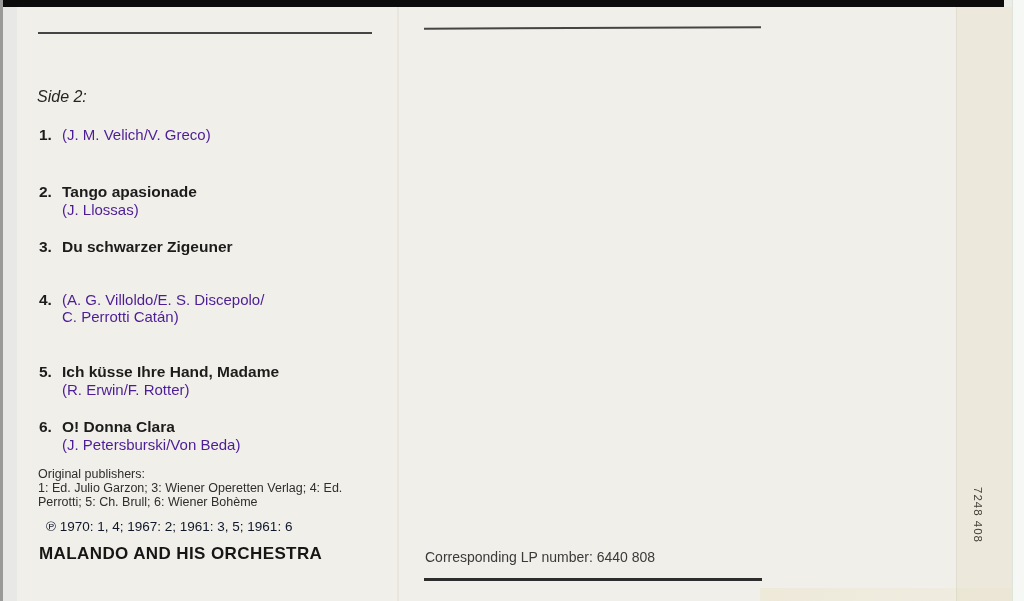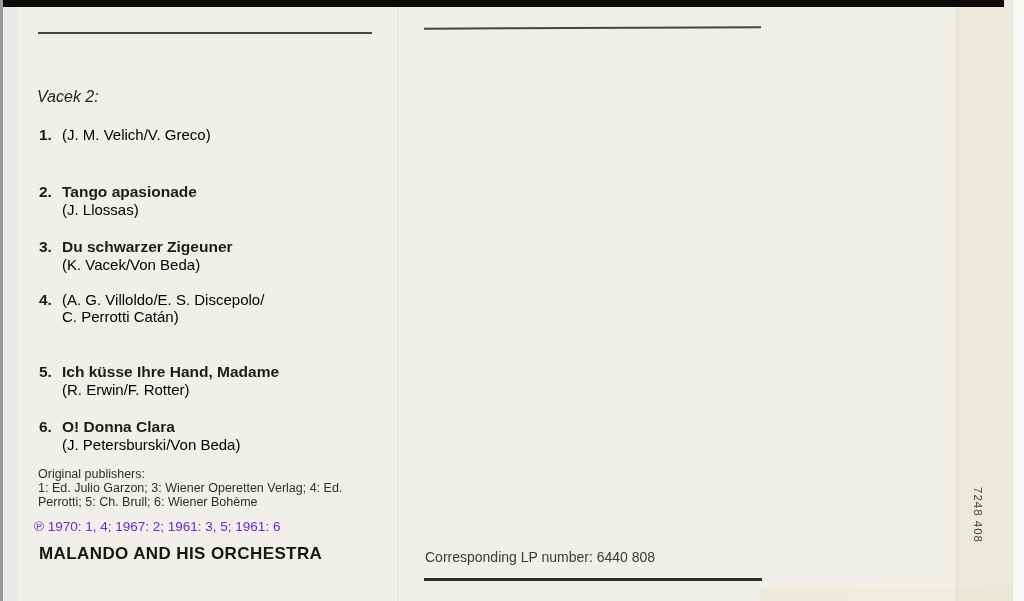--- a/index.html
+++ b/index.html
@@ -25,27 +25,27 @@
   .rule{position:absolute;background:#454545;}
   .rule-left-top{left:38px;top:32px;width:334px;height:2px;}
   .rule-right-top{left:424px;top:27px;width:337px;height:2px;transform:rotate(-0.25deg);}
   .rule-right-bottom{left:424px;top:578px;width:338px;height:3px;background:#2d2d2d;}
 
   
   .side-label{position:absolute;left:37px;top:88px;font-style:italic;font-size:16px;color:#242424;}
   .track{position:absolute;left:39px;display:flex;}
   .tnum{width:23px;font-weight:bold;font-size:15.5px;line-height:18px;color:#1c1c1c;flex:none;}
   .ttitle{font-weight:bold;font-size:15.5px;line-height:18px;color:#1c1c1c;white-space:nowrap;}
-  .tcredit{font-size:15px;line-height:17px;color:#000000;white-space:nowrap;}
+  .tcredit{font-size:15px;line-height:17px;color:#4c1d95;white-space:nowrap;}
   .t1{top:126px;} .t2{top:183px;} .t3{top:238px;} .t4{top:291px;} .t5{top:363px;} .t6{top:418px;}
 
   .pub-heading{position:absolute;left:38px;top:467px;font-size:12.5px;line-height:14px;color:#2e2e2e;}
   .pub-line1{position:absolute;left:38px;top:481px;font-size:12.5px;line-height:14px;color:#2e2e2e;}
   .pub-line2{position:absolute;left:38px;top:495px;font-size:12.5px;line-height:14px;color:#2e2e2e;}
-  .copyright{position:absolute;left:34px;top:519px;font-size:13.5px;color:#6d28d9;}
+  .copyright{position:absolute;left:46px;top:519px;font-size:13.5px;color:#0f172a;}
   .artist{position:absolute;left:39px;top:544px;font-weight:bold;font-size:17px;letter-spacing:0.4px;color:#161616;white-space:nowrap;}
 
   
   .lp-note{position:absolute;left:425px;top:549px;font-size:14px;color:#3a3a3a;}
 
   
   .spine-number{
     position:absolute;left:978px;top:515px;
     transform:translate(-50%,-50%) rotate(90deg);
     font-size:11.5px;letter-spacing:1px;color:#44403a;white-space:nowrap;
@@ -62,42 +62,41 @@
   <div class="strip-left"></div>
   <div class="spine-area"></div>
   <div class="strip-right"></div>
   <div class="crease-mid"></div>
   <div class="shadow-bottom"></div>
 
   <div class="rule rule-left-top"></div>
   <div class="rule rule-right-top"></div>
   <div class="rule rule-right-bottom"></div>
 
-  <div class="side-label">Vacek 2:</div>
+  <div class="side-label">Side 2:</div>
 
   <div class="track t1">
     <span class="tnum">1.</span>
     <div>
       <div class="tcredit">(J. M. Velich/V. Greco)</div>
     </div>
   </div>
 
   <div class="track t2">
     <span class="tnum">2.</span>
     <div>
       <div class="ttitle">Tango apasionade</div>
       <div class="tcredit">(J. Llossas)</div>
     </div>
   </div>
 
   <div class="track t3">
     <span class="tnum">3.</span>
     <div>
       <div class="ttitle">Du schwarzer Zigeuner</div>
-      <div class="tcredit">(K. Vacek/Von Beda)</div>
     </div>
   </div>
 
   <div class="track t4">
     <span class="tnum">4.</span>
     <div>
       <div class="tcredit">(A. G. Villoldo/E. S. Discepolo/</div>
       <div class="tcredit">C. Perrotti Catán)</div>
     </div>
   </div>

